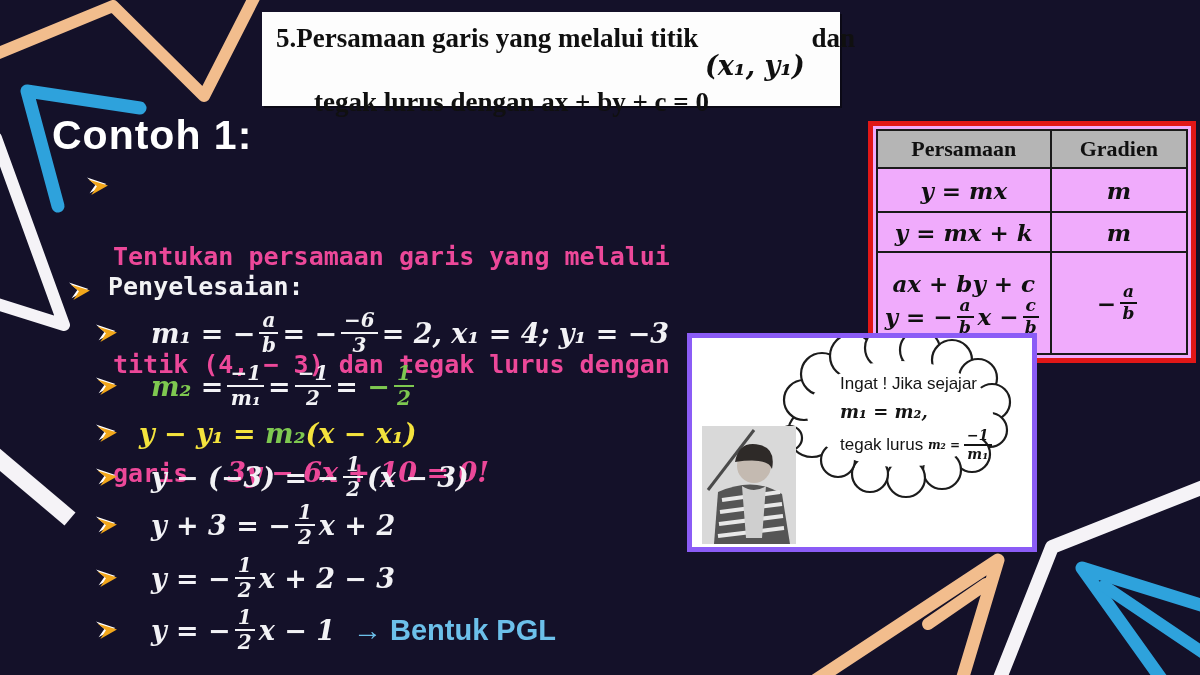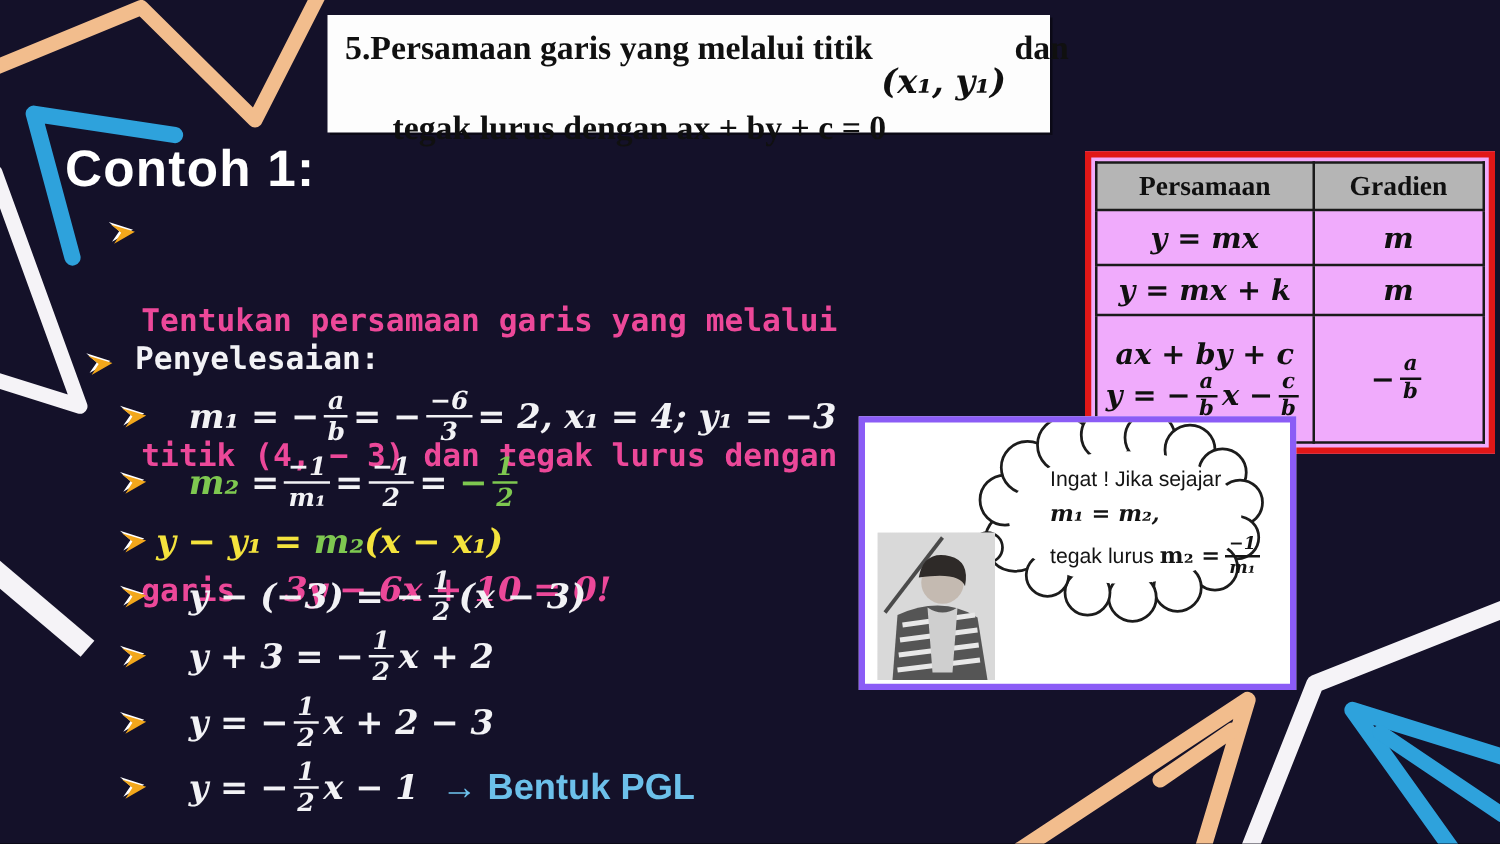--- a/index.html
+++ b/index.html
@@ -77,21 +77,21 @@
   
   .think-box{
     position:absolute;left:687px;top:333px;width:350px;height:219px;box-sizing:border-box;
     background:#ffffff;border:5px solid #8b5cf6;
   }
   .cloud-svg{position:absolute;inset:0;width:100%;height:100%;}
   .cloud-text{position:absolute;left:148px;top:36px;color:#141414;}
   .cloud-l1{font-size:17px;font-family:"Liberation Sans",sans-serif;}
   .cloud-l2{font-family:"DejaVu Serif",serif;font-style:italic;font-weight:bold;font-size:18px;margin-top:7px;}
   .cloud-l3{display:flex;align-items:center;margin-top:6px;font-size:17px;white-space:pre;}
-  .cloud-l3 .m{font-family:"DejaVu Serif",serif;font-weight:bold;font-size:18px;}
+  .cloud-l3 .m{font-family:"DejaVu Serif",serif;font-style:italic;font-weight:bold;font-size:12px;}
   .cloud-l3 .frac{font-size:14px;font-family:"DejaVu Serif",serif;font-style:italic;font-weight:bold;}
   .photo{
     position:absolute;left:10px;top:88px;width:94px;height:118px;
     background:linear-gradient(135deg,#e6e6e6,#c7c7c7);overflow:hidden;
   }
 </style>
 </head>
 <body>
 
 <div class="slide">
@@ -151,21 +151,21 @@
     <span class="content">
       <span class="green">m₂ </span><span>=</span><span class="frac"><span class="num">−1</span><span class="den">m₁</span></span><span>=</span><span class="frac"><span class="num">−1</span><span class="den">2</span></span><span>=</span><span class="green"> −</span><span class="frac green"><span class="num">1</span><span class="den">2</span></span>
     </span>
   </div>
 
   <div class="mrow" style="top:413px;height:40px;">
     <svg class="dart" viewBox="0 0 22 20">
         <path d="M0.5 1.5 L19 7.5 L3 16.5 L8.5 8.5 Z" fill="#ffffff"></path>
         <path d="M2 3.4 L20.5 9 L4.6 18 L10 9.8 Z" fill="#f2a71b"></path>
       </svg>
-    <span class="content" style="margin-left:6px;">
+    <span class="content" style="margin-left:20px;">
       <span class="yellow">y − y₁ = </span><span class="green">m₂</span><span class="yellow">(x − x₁)</span>
     </span>
   </div>
 
   <div class="mrow" style="top:450px;height:54px;">
     <svg class="dart" viewBox="0 0 22 20">
         <path d="M0.5 1.5 L19 7.5 L3 16.5 L8.5 8.5 Z" fill="#ffffff"></path>
         <path d="M2 3.4 L20.5 9 L4.6 18 L10 9.8 Z" fill="#f2a71b"></path>
       </svg>
     <span class="content">

